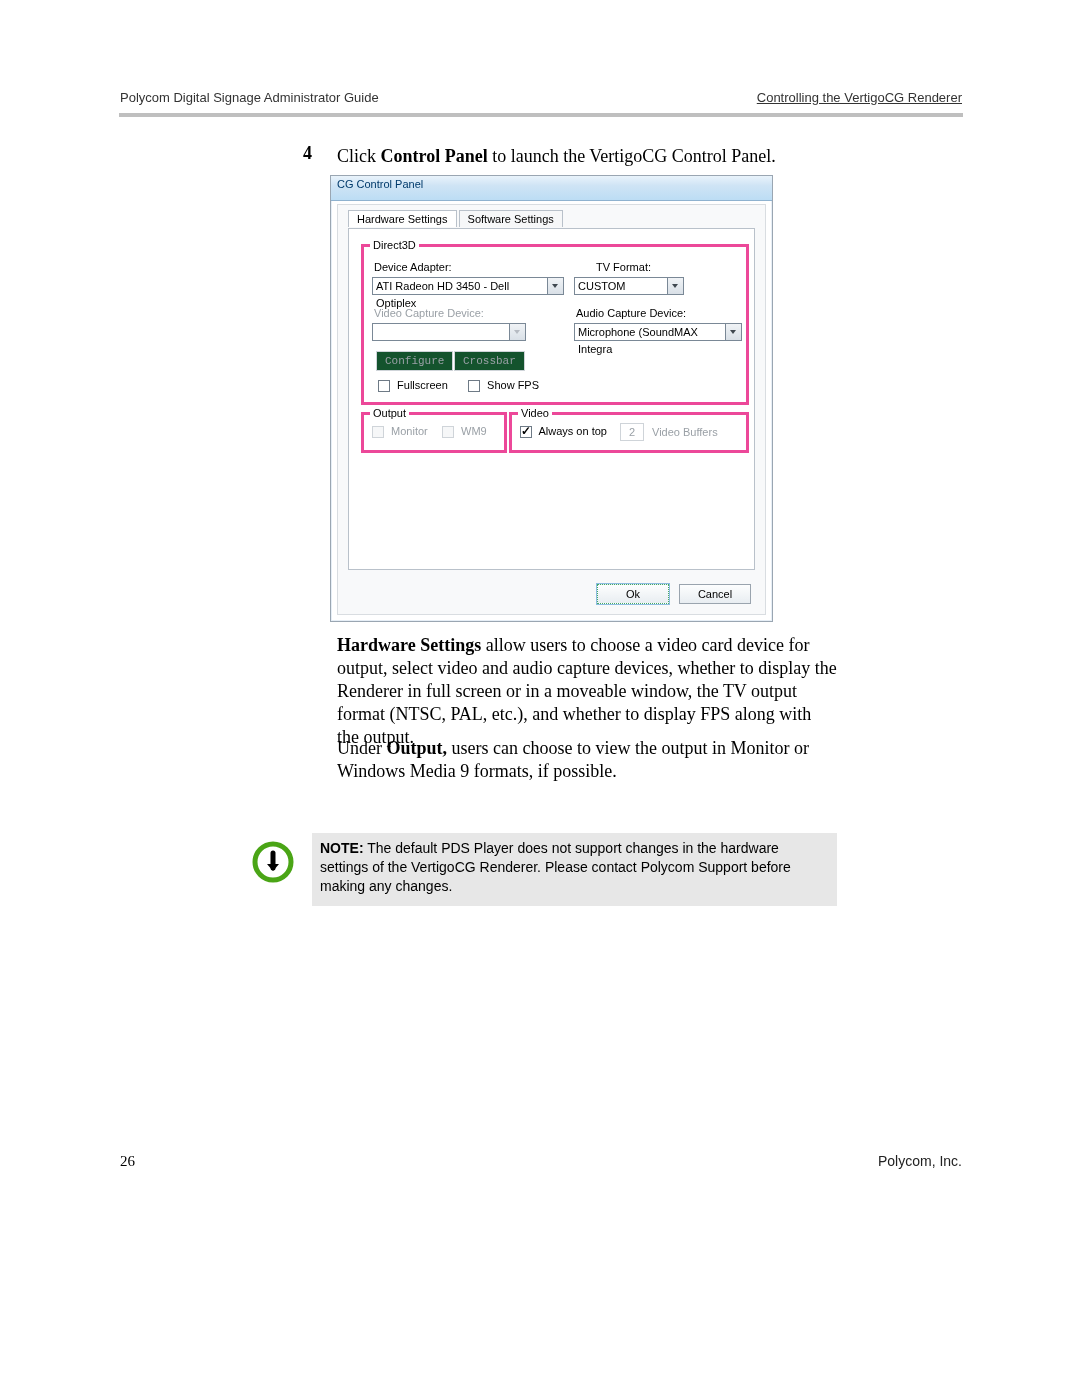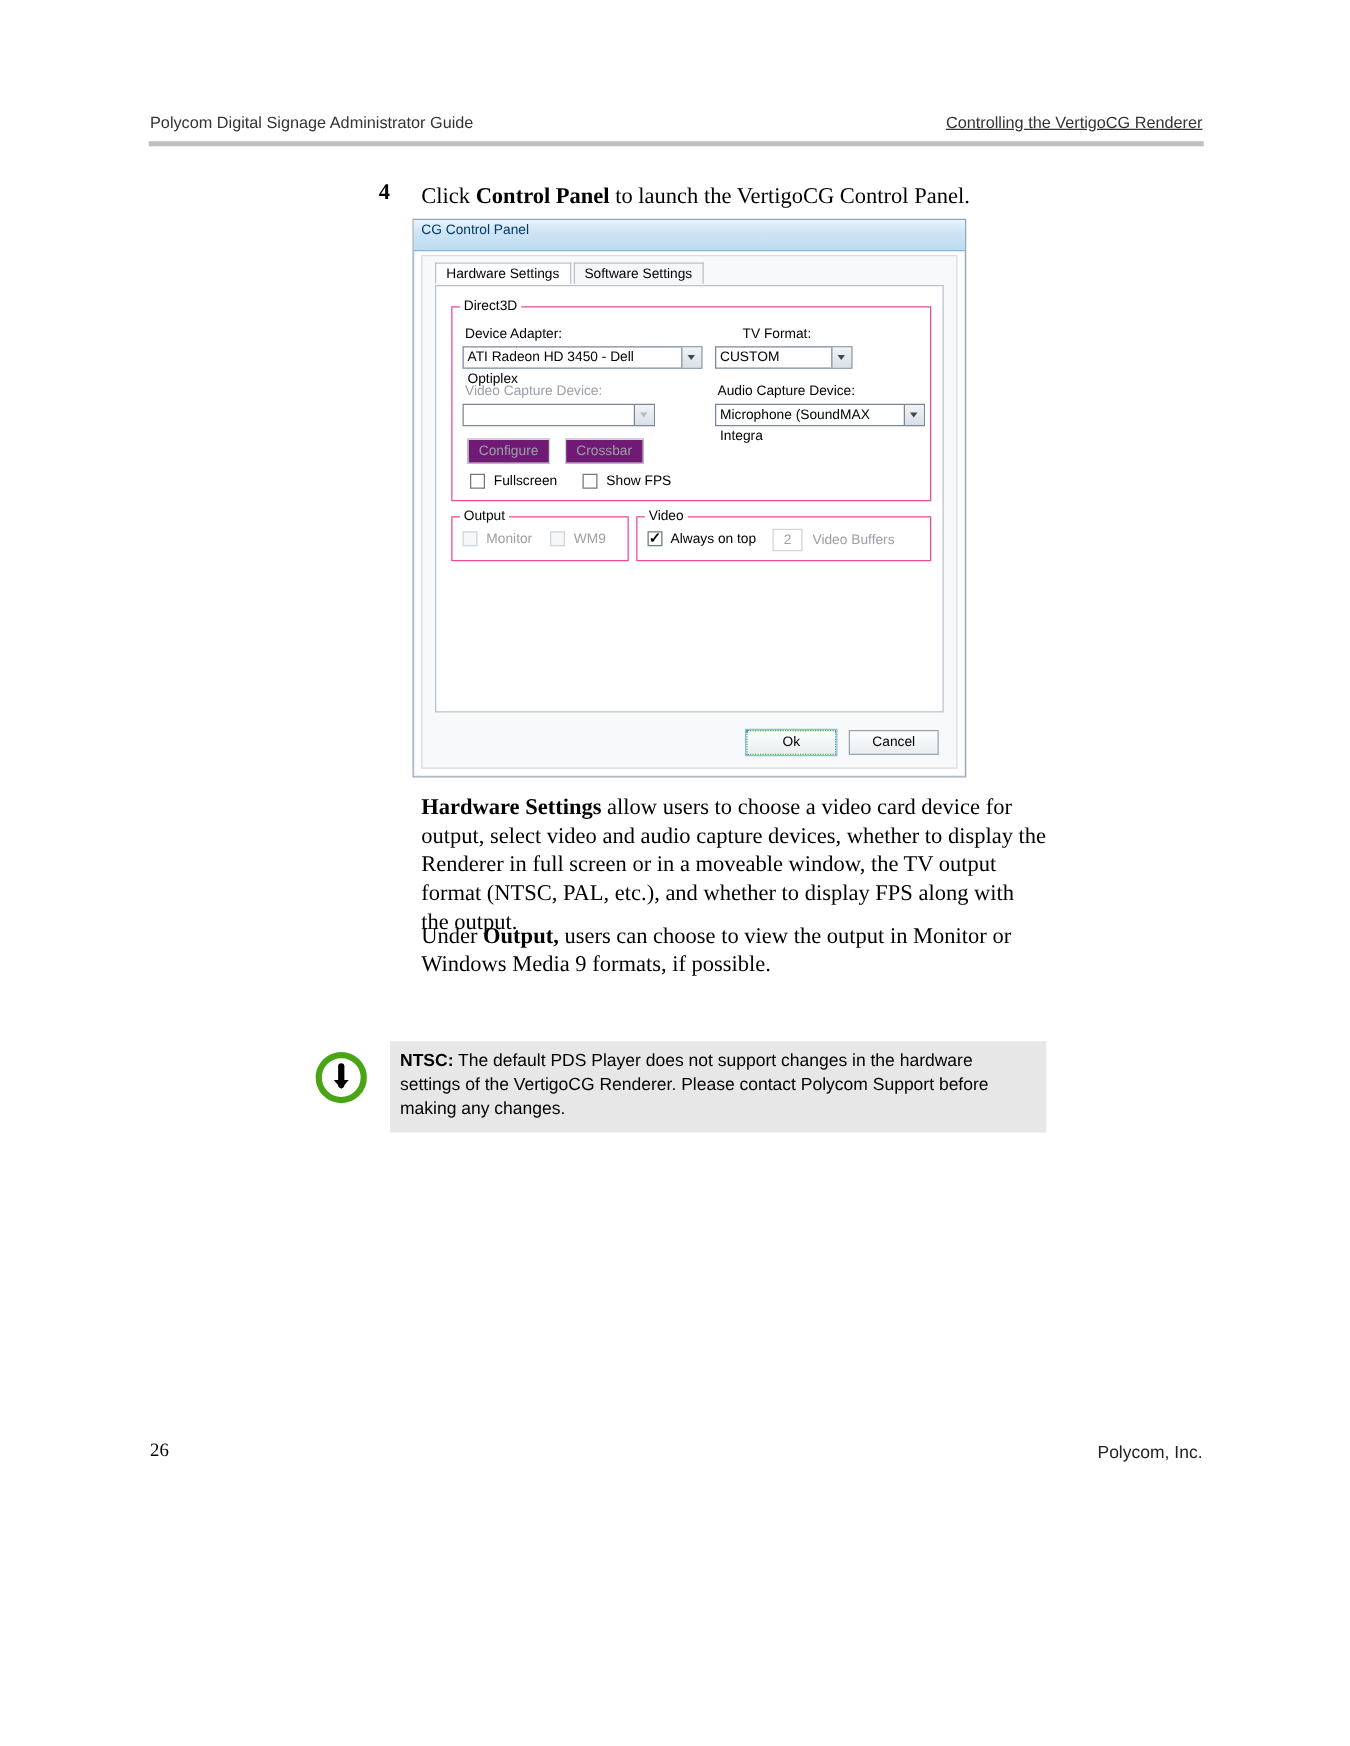--- a/index.html
+++ b/index.html
@@ -122,21 +122,21 @@
     left: 10px; right: 10px; top: 23px; bottom: 44px;
     border: 1px solid #b9c1ca;
     background: #fff;
   }
 
   
   fieldset.group {
     position: absolute;
     margin: 0;
     padding: 0;
-    border: 1px solid #ec4899;
+    border: 3px solid #ec4899;
     background: #fff;
   }
   fieldset.group legend {
     font-size: 11px;
     margin-left: 6px;
     padding: 0 3px;
     color: #000;
     background: #fff;
   }
 
@@ -178,21 +178,21 @@
     height:20px;
     line-height:18px;
     text-align:center;
     font-size:11px;
     border:1px solid #9aa4ae;
     background:linear-gradient(180deg,#fdfefe,#e8edf1);
     padding:0 8px;
     box-sizing:border-box;
   }
   .winbtn.focus { border:1px dotted #4a6; outline:1px solid #8dbce0; }
-  .winbtn.disabled { color:#9aa0a6; border-color:#cfd4d9; background:#701a75; }
+  .winbtn.disabled { color:#9aa0a6; border-color:#cfd4d9; background:#14532d;font-family:Liberation Mono, monospace; }
 
   .chk {
     display:inline-block;
     width:12px; height:12px;
     border:1px solid #6e7a86;
     background:#fff;
     vertical-align:middle;
     margin-right:4px;
     position:relative;
     box-sizing:border-box;
@@ -356,21 +356,21 @@
 
   <div class="note-wrap">
     <div class="note-icon">
       <svg viewBox="0 0 42 42">
         <circle cx="21" cy="21" r="18" fill="none" stroke="#4aa516" stroke-width="5"></circle>
         <path d="M21 12 L21 27" stroke="#000" stroke-width="5" stroke-linecap="round"></path>
         <path d="M15 23 L21 30 L27 23" fill="#000"></path>
       </svg>
     </div>
     <div class="note-box">
-      <b>NTSC:</b><span> The default PDS Player does not support changes in the hardware settings of the VertigoCG Renderer. Please contact Polycom Support before making any changes.</span>
+      <b>NOTE:</b><span> The default PDS Player does not support changes in the hardware settings of the VertigoCG Renderer. Please contact Polycom Support before making any changes.</span>
     </div>
   </div>
 
   <div class="ftr">
     <span class="ftr-left">26</span>
     <span class="ftr-right">Polycom, Inc.</span>
   </div>
 
 </div>
 

